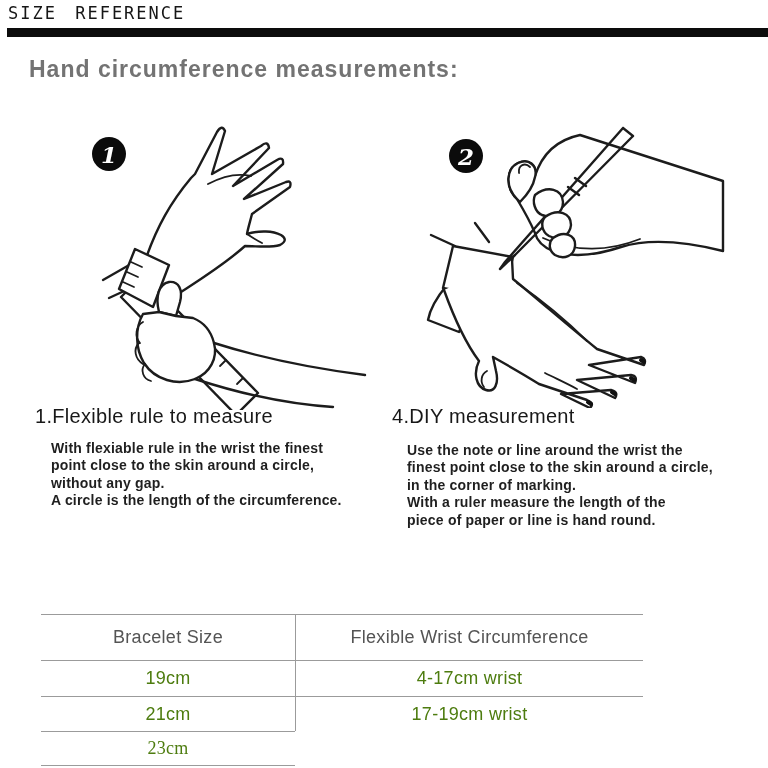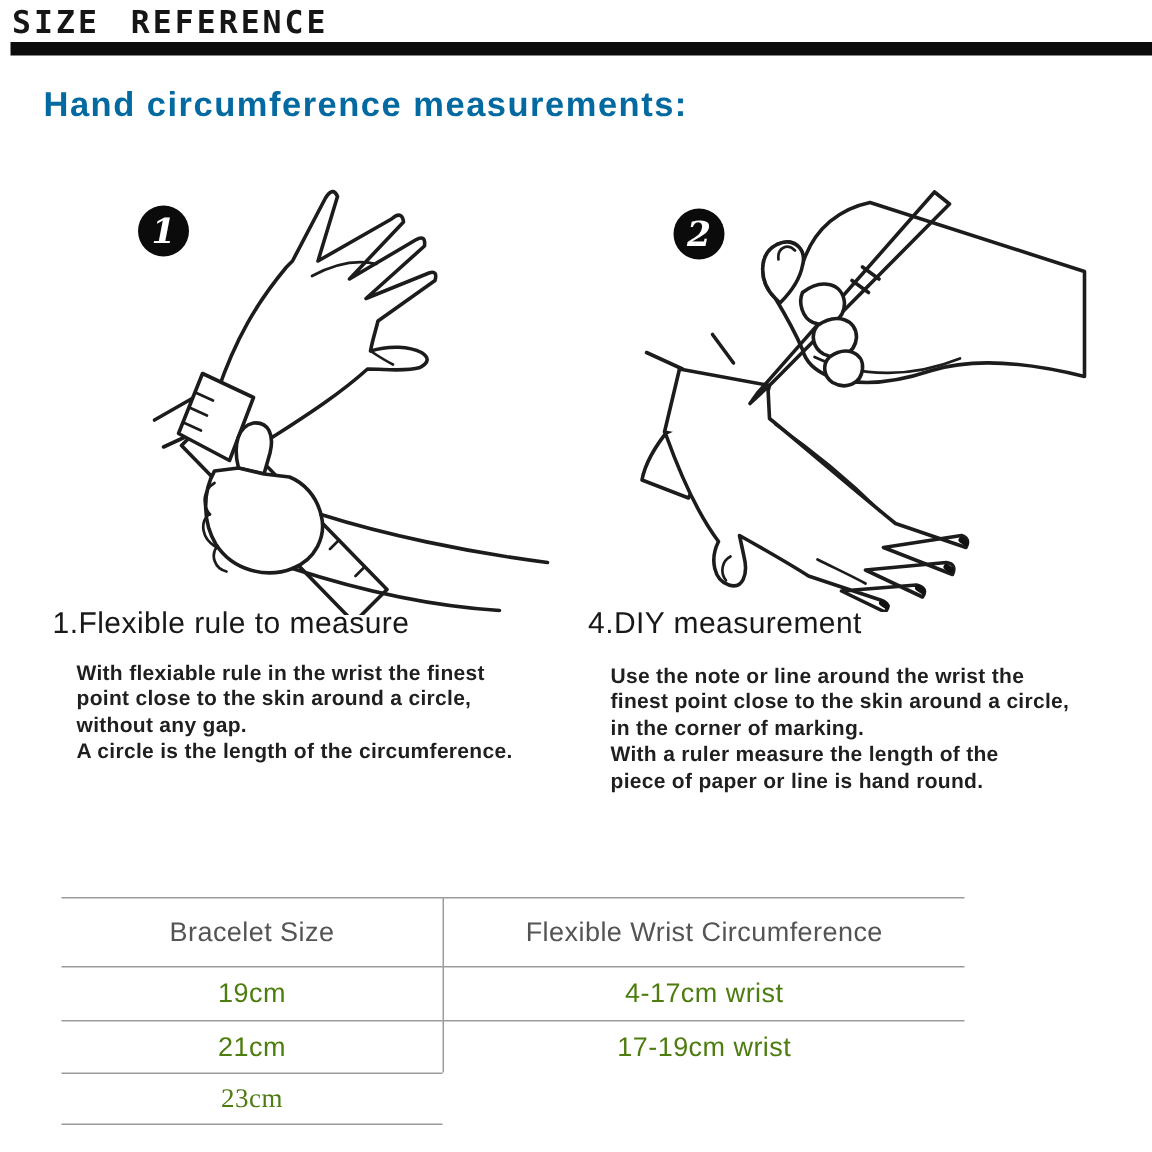--- a/index.html
+++ b/index.html
@@ -1,35 +1,35 @@
 <!DOCTYPE html>
 <html><head>
 <meta charset="utf-8">
 <style>
   html,body{margin:0;padding:0;background:#ffffff;}
   .page{position:relative;width:768px;height:768px;background:#ffffff;overflow:hidden;
         font-family:"Liberation Sans",sans-serif;color:#1c1c1c;}
   .abs{position:absolute;}
-  .sizeref-title{left:8px;top:3px;font-family:"DejaVu Sans Mono",monospace;font-weight:700;
-        font-size:21px;letter-spacing:2px;word-spacing:6px;color:#161616;}
+  .sizeref-title{left:8px;top:3px;font-family:"DejaVu Sans Mono",monospace;font-weight:400;
+        font-size:17px;letter-spacing:2px;word-spacing:6px;color:#161616;}
   .title-bar{left:7px;top:28px;width:761px;height:9px;background:#0c0c0c;}
-  .main-heading{left:29px;top:56px;font-size:23px;font-weight:700;letter-spacing:1px;color:#0369a1;}
+  .main-heading{left:29px;top:56px;font-size:23px;font-weight:700;letter-spacing:1px;color:#737373;}
   .badge{width:34px;height:34px;border-radius:50%;background:#0b0b0b;color:#ffffff;
         display:flex;align-items:center;justify-content:center;
         font-family:"DejaVu Serif",serif;font-style:italic;font-weight:700;font-size:23px;}
   .badge-1{left:92px;top:137px;}
   .badge-2{left:449px;top:139px;}
   .step-title{font-size:20px;font-weight:500;letter-spacing:0.3px;color:#181818;}
   .step1-title{left:35px;top:405px;}
   .step2-title{left:392px;top:405px;}
   .step-desc{font-size:14px;font-weight:700;line-height:17.4px;letter-spacing:0.2px;
         color:#1f1f1f;white-space:pre-line;margin-left:15px;}
   .step1-desc{left:36px;top:440px;width:340px;}
   .step2-desc{left:392px;top:442px;width:370px;}
-  .size-table{left:41px;top:598px;width:602px;display:grid;
+  .size-table{left:41px;top:614px;width:602px;display:grid;
         grid-template-columns:254px 348px;grid-template-rows:46px 36px 35px 35px;}
   .size-table .cell{display:flex;align-items:center;justify-content:center;
         border-top:1px solid #9b9b9b;font-size:18px;color:#4d7c0f;letter-spacing:0.3px;}
   .size-table .cell.col2{border-left:1px solid #9b9b9b;}
   .size-table .cell.last{border-bottom:1px solid #9b9b9b;font-family:Liberation Serif, serif;}
   .size-table .cell.head{color:#545454;}
   svg .ln{fill:none;stroke:#1c1c1c;stroke-width:2.4;stroke-linecap:round;stroke-linejoin:round;}
   svg .wh{fill:#ffffff;stroke:#1c1c1c;stroke-width:2.4;stroke-linecap:round;stroke-linejoin:round;}
   svg .thin{fill:none;stroke:#1c1c1c;stroke-width:1.8;stroke-linecap:round;}
   svg .nail{stroke:#111111;stroke-width:4;stroke-linecap:round;}

